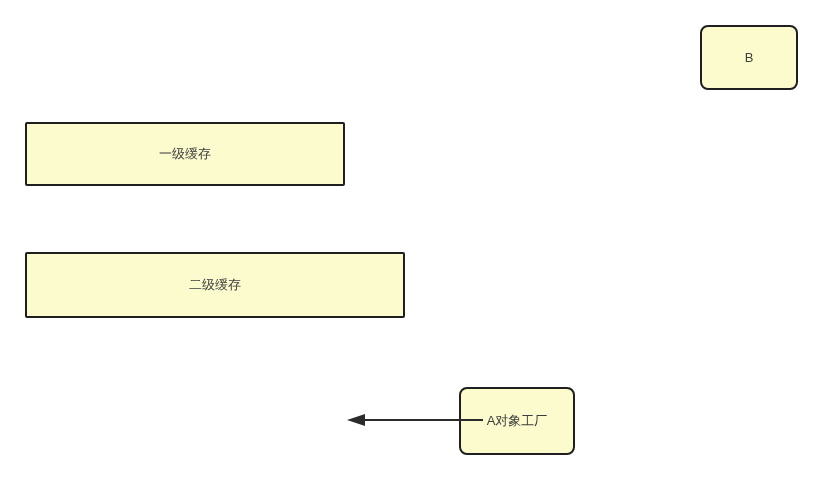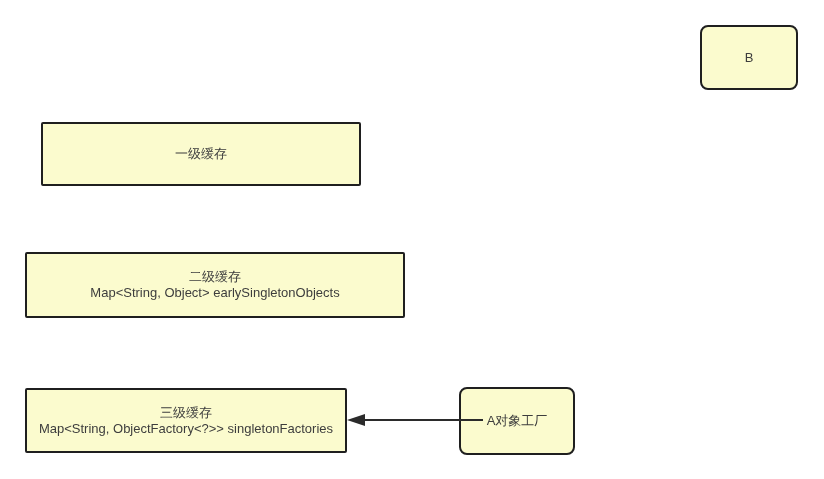--- a/index.html
+++ b/index.html
@@ -22,21 +22,21 @@
     justify-content: center;
     text-align: center;
     font-size: 13px;
     line-height: 16px;
     color: #3d3d3d;
   }
   .node.rounded { border-radius: 8px; }
   .node.rect { border-radius: 2px; }
 
   .node-b      { left: 700px; top: 25px;  width: 98px;  height: 65px; }
-  .node-l1     { left: 25px;  top: 122px; width: 320px; height: 64px; margin-left: 16px; }
+  .node-l1     { left: 25px;  top: 122px; width: 320px; height: 64px; }
   .node-l2     { left: 25px;  top: 252px; width: 380px; height: 66px; }
   .node-l3     { left: 25px;  top: 388px; width: 322px; height: 65px; }
   .node-a      { left: 459px; top: 387px; width: 116px; height: 68px; text-align: right; }
 
   .node .title    { display: block; }
   .node .subtitle { display: block; }
 
   .edge {
     position: absolute;
     left: 347px;
@@ -53,27 +53,22 @@
   <div class="node rounded node-b">
     <span class="title">B</span>
   </div>
 
   <div class="node rect node-l1">
     <span class="title">一级缓存</span>
   </div>
 
   <div class="node rect node-l2">
     <span class="title">二级缓存</span>
-    <span class="subtitle">Map&lt;String, Object&gt; earlySingletonObjects</span>
   </div>
 
-  <div class="node rect node-l3">
-    <span class="title">三级缓存</span>
-    <span class="subtitle">Map&lt;String, ObjectFactory&lt;?&gt;&gt; singletonFactories</span>
-  </div>
 
   <div class="node rounded node-a">
     <span class="title">A对象工厂</span>
   </div>
 
   <svg class="edge" viewBox="0 0 136 14">
     <line x1="16" y1="7" x2="136" y2="7" stroke="#2b2b2b" stroke-width="2"></line>
     <polygon points="0,7 18,1 18,13" fill="#2b2b2b"></polygon>
   </svg>
 

